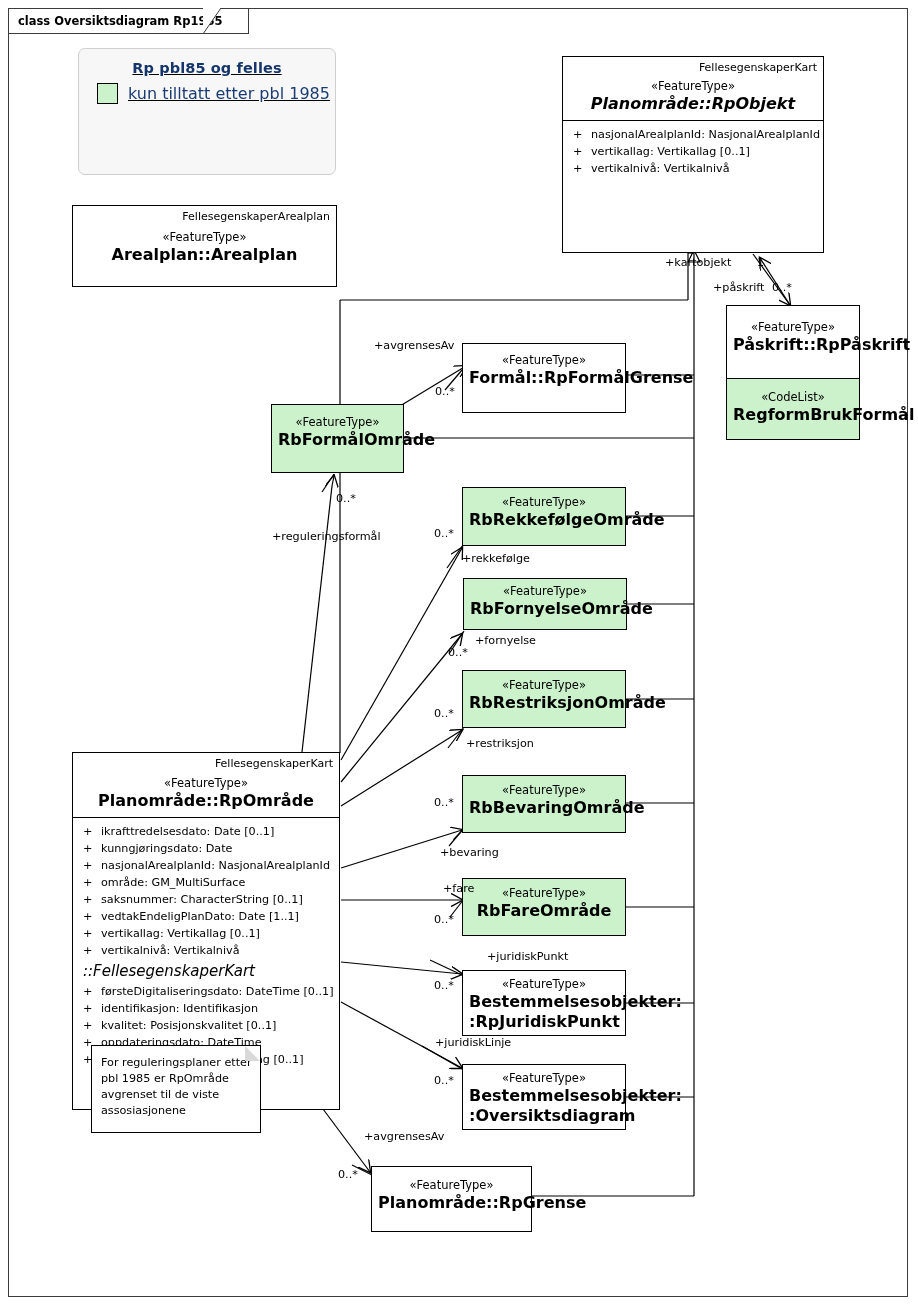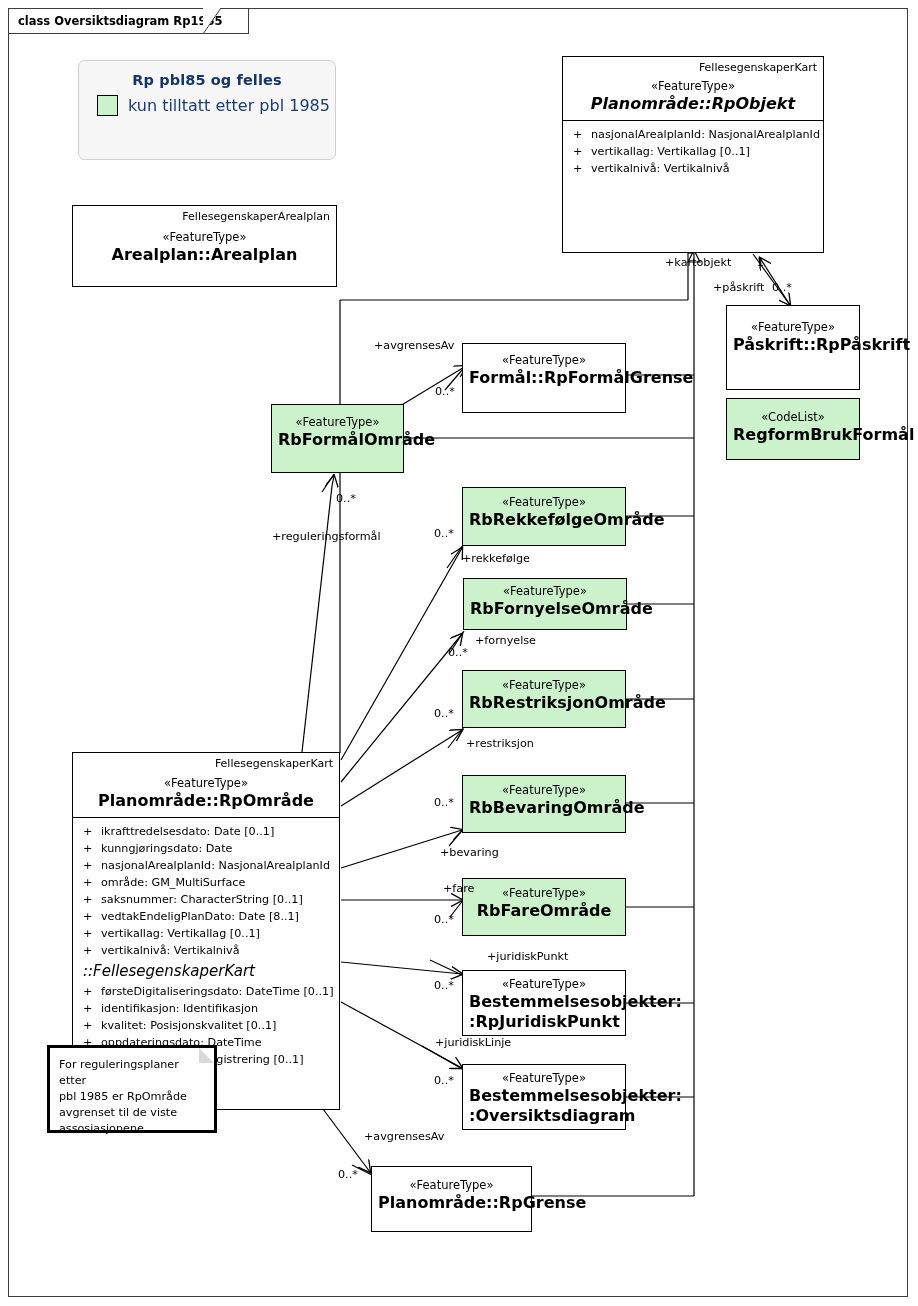--- a/index.html
+++ b/index.html
@@ -75,22 +75,23 @@
   .legend .swatch{
     width:21px;height:21px;border:1.6px solid #000;box-sizing:border-box;
     margin-right:10px;flex:0 0 21px;
   }
   .legend .swatch.green{background:#ccf2cc;}
   .legend .swatch.white{background:#ffffff;}
 
   
   .note{
     position:absolute;box-sizing:border-box;background:#fff;
-    border:3px solid #000000;font-size:11.2px;line-height:1.42;
+    border:1px solid #000000;font-size:11.2px;line-height:1.42;
     padding:9px 8px 6px 9px;
+    margin-left:44px;
   }
   .note-fold{position:absolute;top:0;right:0;width:15px;height:15px;}
 
   
   svg.links{position:absolute;left:0;top:0;width:918px;height:1306px;pointer-events:none;}
   svg.links line,svg.links path,svg.links polyline{stroke:#000;fill:none;}
 
   
   .elbl{
     position:absolute;font-size:11.2px;white-space:nowrap;color:#000;
@@ -185,21 +186,21 @@
 
     
     <path d="M341,1002 L462,1068" stroke-width="1.2" marker-end="url(#openArrow)"></path>
     <path d="M422,1046 L464,1070" stroke-width="1.2"></path>
 
     
     <path d="M320,1105 L370,1172" stroke-width="1.2" marker-end="url(#openArrow)"></path>
     <path d="M352,1165 L372,1175" stroke-width="1.2"></path>
   </svg>
 
-  <div class="legend" style="left:78px;top:60px;width:258px;height:100px;">
+  <div class="legend" style="left:78px;top:48px;width:258px;height:127px;text-decoration:underline;">
     <div class="ltitle">Rp pbl85 og felles</div>
     <div class="lrow">
       <span class="swatch green"></span>
       <span>kun tilltatt etter pbl 1985</span>
     </div>
   </div>
 
   <div class="uml" style="left:562px;top:56px;width:262px;height:197px;">
     <div class="pkg">FellesegenskaperKart</div>
     <div class="hdr">
@@ -231,21 +232,21 @@
     </div>
   </div>
 
   <div class="uml" style="left:726px;top:305px;width:134px;height:85px;">
     <div class="hdr" style="padding-top:14px;">
       <div class="stereo">«FeatureType»</div>
       <div class="cname">Påskrift::RpPåskrift</div>
     </div>
   </div>
 
-  <div class="uml green" style="left:726px;top:398px;width:134px;height:62px;">
+  <div class="uml green" style="left:726px;top:378px;width:134px;height:62px;">
     <div class="hdr" style="padding-top:11px;">
       <div class="stereo">«CodeList»</div>
       <div class="cname">RegformBrukFormål</div>
     </div>
   </div>
 
   <div class="uml" style="left:462px;top:343px;width:164px;height:70px;">
     <div class="hdr" style="padding-top:9px;">
       <div class="stereo">«FeatureType»</div>
       <div class="cname">Formål::RpFormålGrense</div>
@@ -340,21 +341,21 @@
       <div class="attr">
           <span class="vis">+</span>
           <span>område: GM_MultiSurface</span>
         </div>
       <div class="attr">
           <span class="vis">+</span>
           <span>saksnummer: CharacterString [0..1]</span>
         </div>
       <div class="attr">
           <span class="vis">+</span>
-          <span>vedtakEndeligPlanDato: Date [8..1]</span>
+          <span>vedtakEndeligPlanDato: Date [1..1]</span>
         </div>
       <div class="attr">
           <span class="vis">+</span>
           <span>vertikallag: Vertikallag [0..1]</span>
         </div>
       <div class="attr">
           <span class="vis">+</span>
           <span>vertikalnivå: Vertikalnivå</span>
         </div>
 

